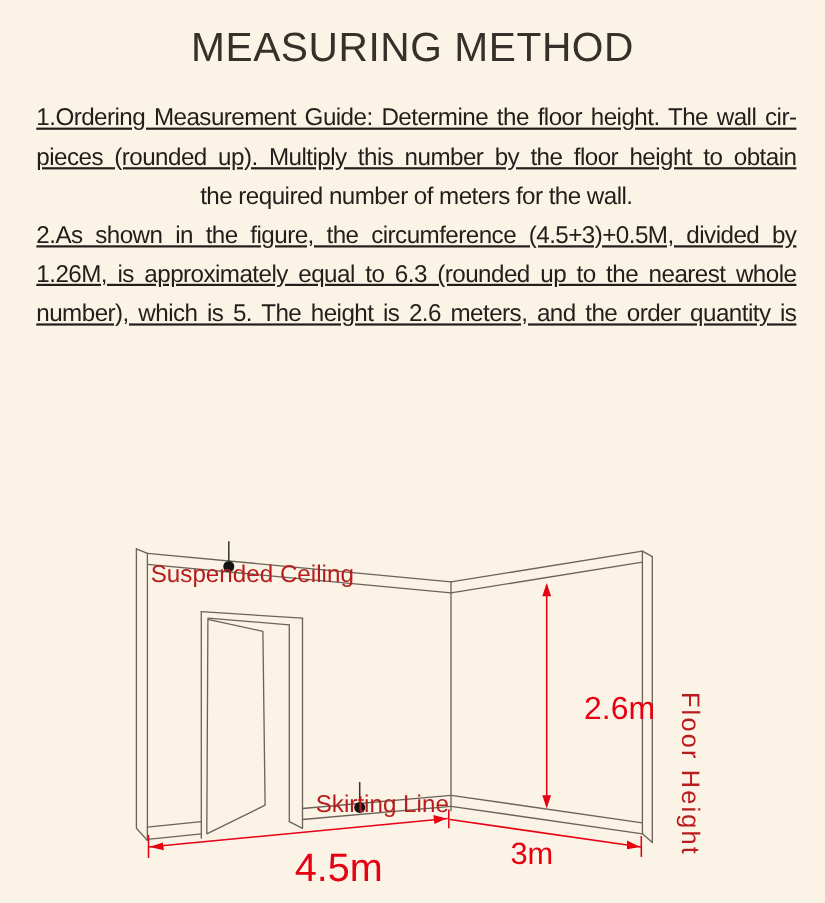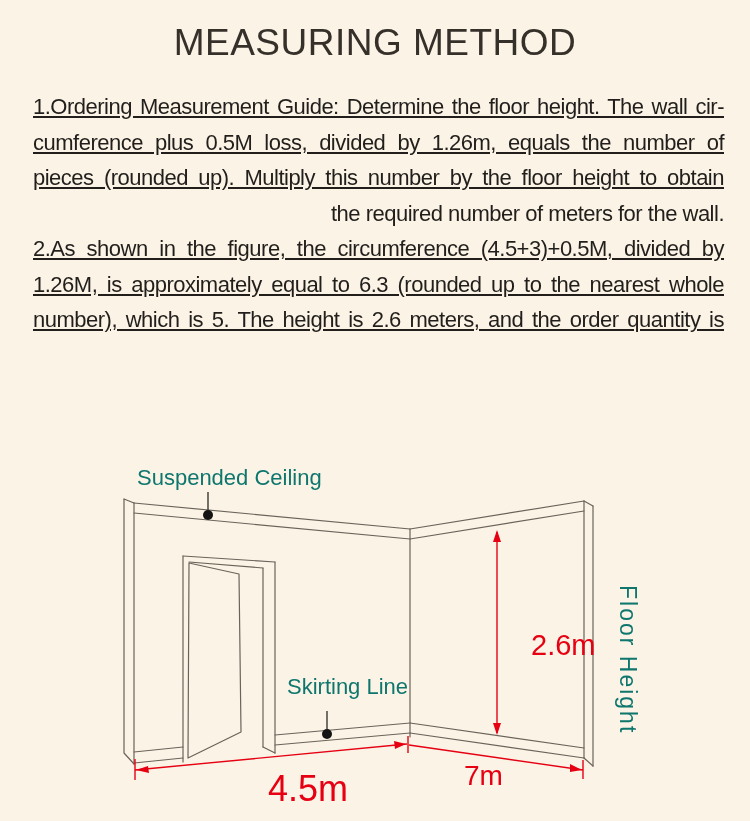--- a/index.html
+++ b/index.html
@@ -9,26 +9,26 @@
   .title{
     position:absolute; left:0; top:22px; width:750px;
     text-align:center; font-size:37px; color:#36302a; letter-spacing:0.5px;
   }
 
   .bodytext{
     position:absolute; left:33px; top:89px; width:691px;
     font-size:22px; letter-spacing:-0.5px; line-height:35.5px; color:#211e1b;
   }
   .bodytext .jline{ text-align:justify; text-align-last:justify; white-space:normal;text-decoration:underline; }
-  .bodytext .lline{ text-align:right; }
+  .bodytext .lline{ text-align:center; }
 
   .diagram{ position:absolute; left:0; top:440px; width:750px; height:381px; }
   .diagram svg{ position:absolute; left:0; top:0; }
 
-  .lbl{ position:absolute; color:#0f766e; font-size:22px; white-space:nowrap; }
+  .lbl{ position:absolute; color:#b91c1c; font-size:22px; white-space:nowrap;margin-top:44px; }
   .lbl-suspended{ left:137px; top:25px; }
   .lbl-skirting{ left:287px; top:234px; }
   .lbl-floorheight{
     left:614px; top:145px; font-size:23px;
     writing-mode:vertical-rl; letter-spacing:2px;
   }
   .dim{ position:absolute; color:#e60012; white-space:nowrap; }
   .dim-26{ left:507px; top:189px; font-size:29px;margin-left:24px; }
   .dim-45{ left:268px; top:328px; font-size:36px; }
   .dim-3{  left:464px; top:320px; font-size:28px; }
@@ -41,21 +41,20 @@
 </style>
 </head>
 <body>
 
 <div class="page">
 
   <div class="title">MEASURING METHOD</div>
 
   <div class="bodytext">
     <div class="jline">1.Ordering Measurement Guide: Determine the floor height. The wall cir-</div>
-    <div class="jline">cumference plus 0.5M loss, divided by 1.26m, equals the number of</div>
     <div class="jline">pieces (rounded up). Multiply this number by the floor height to obtain</div>
     <div class="lline">the required number of meters for the wall.</div>
     <div class="jline">2.As shown in the figure, the circumference (4.5+3)+0.5M, divided by</div>
     <div class="jline">1.26M, is approximately equal to 6.3 (rounded up to the nearest whole</div>
     <div class="jline">number), which is 5. The height is 2.6 meters, and the order quantity is</div>
   </div>
 
   <div class="diagram">
     <svg width="750" height="381" viewBox="0 440 750 381">
 
@@ -120,16 +119,16 @@
         <polygon class="redfill" points="582,770 570,764 570,772"></polygon>
       </g>
     </svg>
 
     <div class="lbl lbl-suspended">Suspended Ceiling</div>
     <div class="lbl lbl-skirting">Skirting Line</div>
     <div class="lbl lbl-floorheight">Floor Height</div>
 
     <div class="dim dim-26">2.6m</div>
     <div class="dim dim-45">4.5m</div>
-    <div class="dim dim-3">7m</div>
+    <div class="dim dim-3">3m</div>
   </div>
 
 </div>
 
 </body></html>

